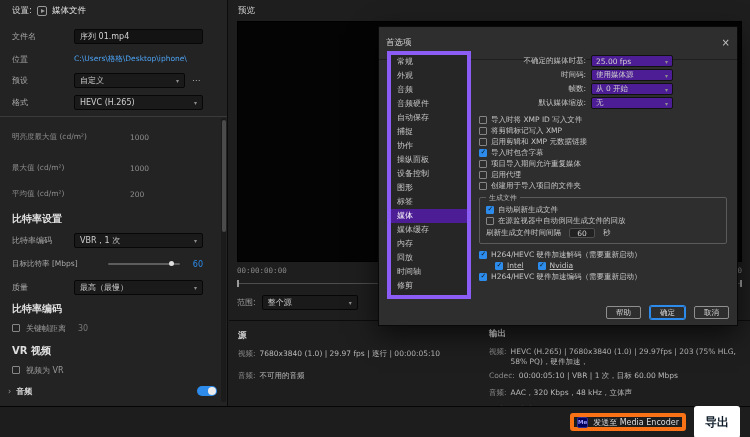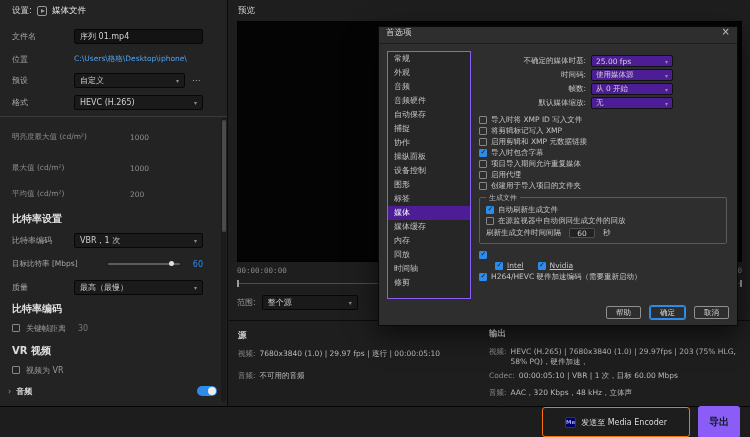--- a/index.html
+++ b/index.html
@@ -50,29 +50,29 @@
   .main-div{position:absolute;left:0;right:0;top:320px;border-top:1px solid #0c0c0c;}
   .info-title{font-size:8.5px;font-weight:bold;color:#d8d8d8;margin-bottom:7px;}
   .inforow{display:flex;margin-bottom:4px;line-height:1.35;}
   .inforow .il{flex:none;margin-right:4px;color:#8a8a8a;font-size:7.5px;}
   .inforow .iv{color:#b8b8b8;font-size:7.5px;}
   .src-col{position:absolute;left:9px;top:330px;width:238px;}
   .out-col{position:absolute;left:260px;top:328px;right:12px;}
 
   
   .footer{position:absolute;left:0;bottom:0;width:750px;height:31px;background:#1d1d1d;border-top:1px solid #050505;display:flex;align-items:center;justify-content:flex-end;gap:8px;padding-right:10px;}
-  .send-btn{display:flex;align-items:center;gap:5px;height:30px;padding:0 22px;border:1px solid #f97316;border-radius:3px;color:#dcdcdc;font-size:8px;background:transparent;}
+  .send-btn{display:flex;align-items:center;gap:5px;height:18px;padding:0 3px;border:4px solid #f97316;border-radius:3px;color:#dcdcdc;font-size:8px;background:transparent;}
   .me-icon{width:11px;height:11px;background:#00005b;border:1px solid #2f2f8f;border-radius:2px;color:#9f9fff;font-size:5.5px;display:flex;align-items:center;justify-content:center;font-weight:bold;}
-  .export-btn{height:18px;padding:16px 11px;background:#8b5cf6;border-radius:3px;color:#0d1b28;font-size:10px;font-weight:bold;display:flex;align-items:center;}
+  .export-btn{height:18px;padding:16px 11px;background:#ffffff;border-radius:3px;color:#0d1b28;font-size:12px;font-weight:bold;display:flex;align-items:center;}
 
   
   .dialog{position:absolute;left:378px;top:26px;width:360px;height:300px;background:#2e2e2e;border:1px solid #090909;box-shadow:0 8px 26px rgba(0,0,0,.65);z-index:10;}
-  .dlg-title{height:17px;display:flex;justify-content:space-between;padding:0 7px;border-bottom:1px solid #1e1e1e;font-size:8.5px;color:#d6d6d6;}
+  .dlg-title{height:17px;display:flex;align-items:center;justify-content:space-between;padding:16px 7px;border-bottom:1px solid #1e1e1e;font-size:8.5px;color:#d6d6d6;}
   .dlg-close{color:#c2c2c2;font-size:10px;line-height:10px;}
-  .pref-list{position:absolute;left:8px;top:24px;width:84px;height:248px;background:#262626;border:1px solid #8b5cf6;overflow:hidden;}
+  .pref-list{position:absolute;left:8px;top:24px;width:84px;height:248px;background:#262626;border:4px solid #8b5cf6;overflow:hidden;}
   .pl-item{height:14px;line-height:14px;padding-left:6px;color:#c2c2c2;font-size:8px;white-space:nowrap;}
   .pl-item.checked{background:#4c1d95;color:#ffffff;}
   .dlg-content{position:absolute;left:100px;top:24px;width:252px;font-size:7.5px;color:#c4c4c4;}
   .drow{display:flex;align-items:center;justify-content:flex-end;height:12px;margin:0 58px 2px 0;}
   .drow .dlabel{margin-right:5px;color:#c4c4c4;}
   .dselect{width:82px;height:12px;background:#4c1d95;border:1px solid #111;border-radius:2px;display:flex;align-items:center;justify-content:space-between;padding:0 4px;color:#d0d0d0;flex:none;}
   .crow{display:flex;align-items:center;gap:4px;height:11px;}
   .group{border:1px solid #5b5b5b;border-radius:2px;position:relative;margin-top:6px;padding:6px 6px 4px 6px;margin-right:4px;}
   .group-legend{position:absolute;top:-5px;left:6px;background:#2e2e2e;padding:0 3px;font-size:7px;color:#b8b8b8;}
   .mini-input{width:26px;height:10px;background:#222;border:1px solid #4f4f4f;border-radius:2px;color:#d0d0d0;text-align:center;line-height:10px;margin:0 4px;}
@@ -354,20 +354,21 @@
         <div class="crow" style="height:13px;">
           <span>刷新生成文件时间间隔</span>
           <span class="mini-input">60</span>
           <span>秒</span>
         </div>
       </div>
 
       <div style="height:5px;"></div>
       <div class="crow">
         <span class="cb checked"></span>
+        <span>H264/HEVC 硬件加速解码（需要重新启动）</span>
       </div>
       <div class="subrow">
         <span class="pair">
           <span class="cb checked"></span>
           <span>Intel</span>
         </span>
         <span class="pair">
           <span class="cb checked"></span>
           <span>Nvidia</span>
         </span>

